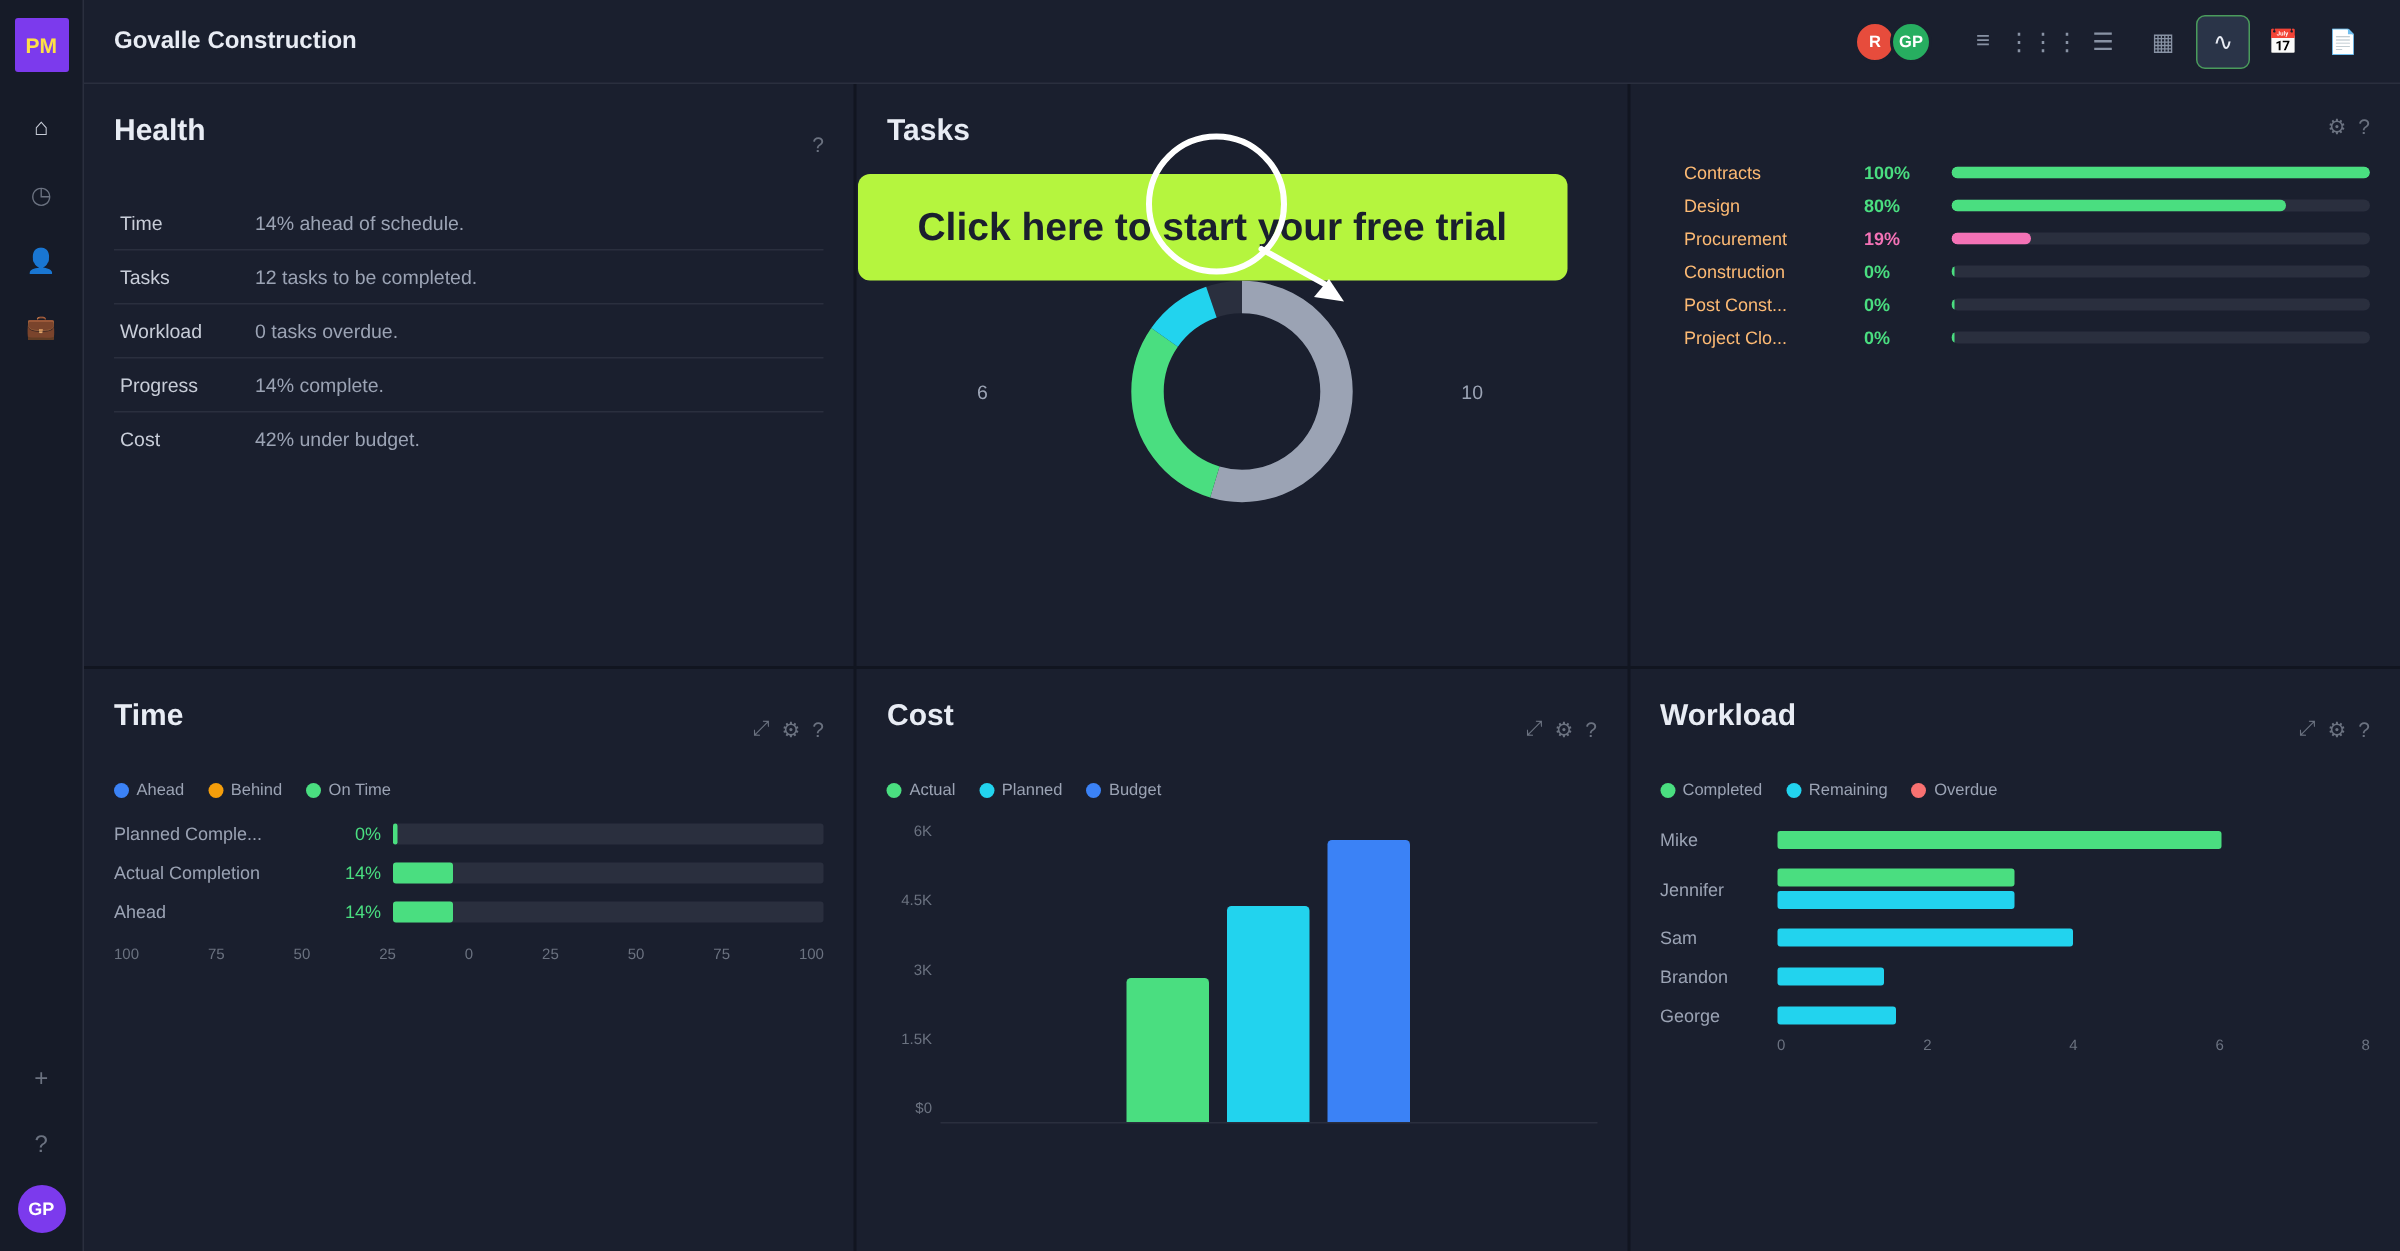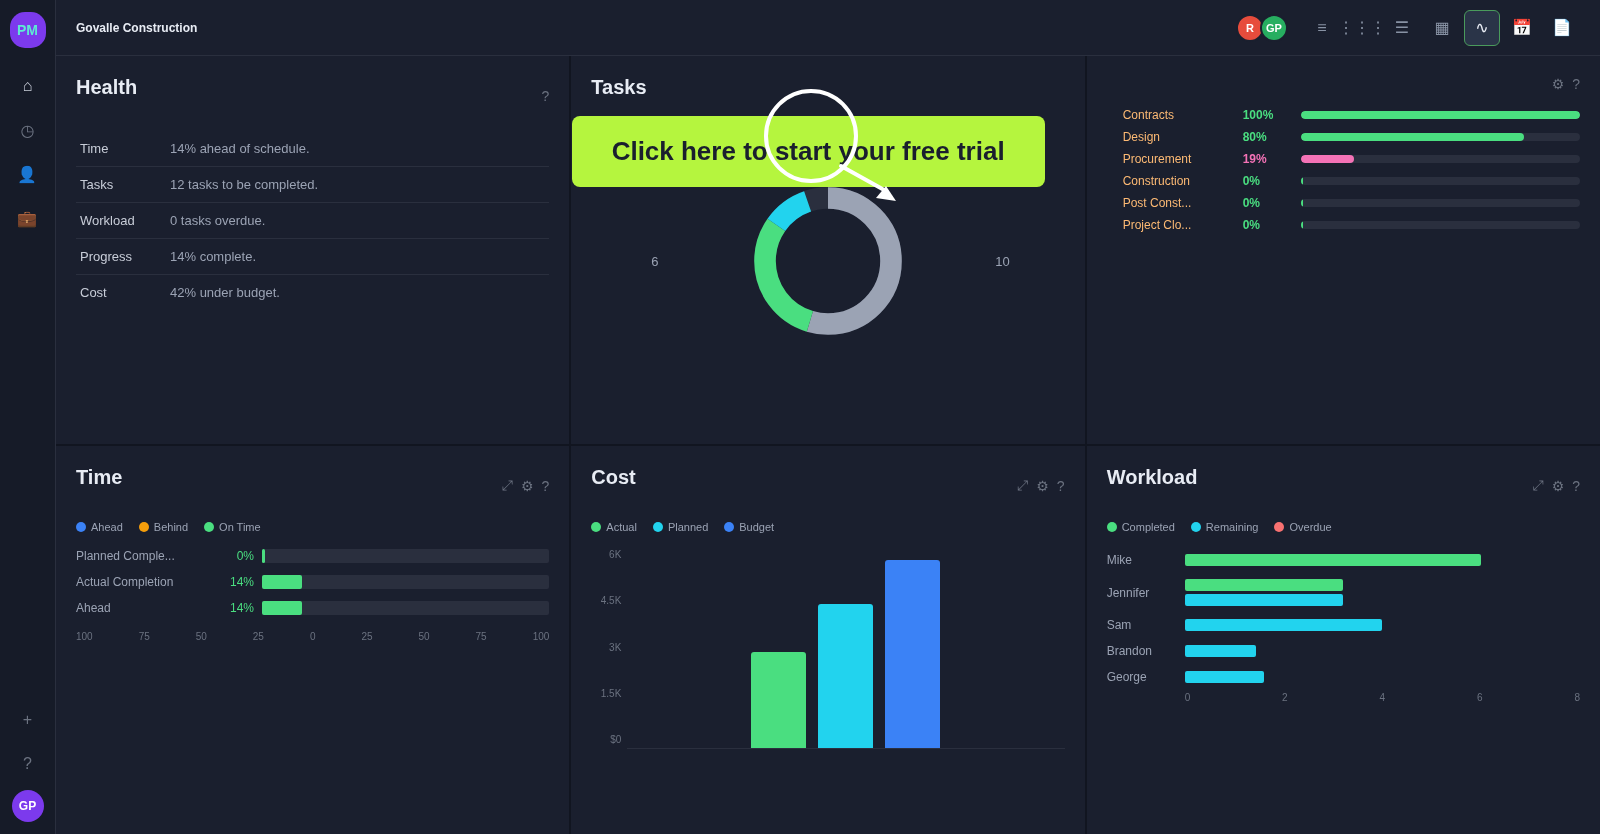--- a/index.html
+++ b/index.html
@@ -21,23 +21,23 @@
       flex-direction: column;
       align-items: center;
       padding: 12px 0;
       gap: 8px;
       flex-shrink: 0;
       border-right: 1px solid #2a2f3e;
     }
     .sidebar-logo {
       width: 36px; height: 36px;
       background: #7c3aed;
-      border-radius: 15px;
+      border-radius: 2px;
       display: flex; align-items: center; justify-content: center;
-      color: #5eead4; font-weight: bold; font-size: 14px;
+      color: #fde047; font-weight: bold; font-size: 14px;
       margin-bottom: 12px;
       text-align: center;
     }
     .sidebar-icon {
       width: 36px; height: 36px;
       display: flex; align-items: center; justify-content: center;
       border-radius: 8px;
       color: #6b7280;
       cursor: pointer;
       font-size: 16px;
@@ -68,21 +68,21 @@
       background: #1a1f2e;
       border-bottom: 1px solid #2a2f3e;
       padding: 0 20px;
       height: 56px;
       display: flex;
       align-items: center;
       gap: 16px;
       flex-shrink: 0;
     }
     .header-title {
-      font-size: 12px;
+      font-size: 16px;
       font-weight: 600;
       color: #e8ecf4;
       flex: 1;
     }
     .header-avatars {
       display: flex;
       gap: -4px;
     }
     .header-avatar {
       width: 28px; height: 28px;
@@ -213,21 +213,21 @@
       width: 180px;
       height: 180px;
     }
     .donut-label {
       position: absolute;
       font-size: 13px;
       font-weight: 500;
       color: #9ba3b4;
     }
     .donut-label.left { left: 60px; }
-    .donut-label.right { right: 55px; }
+    .donut-label.right { right: 76px; }
     .donut-label.top { top: 10px; left: 50%; transform: translateX(-50%); }
 
     
     .tasks-bars {
       padding-left: 16px;
     }
     .tasks-bar-row {
       display: flex;
       align-items: center;
       margin-bottom: 8px;

